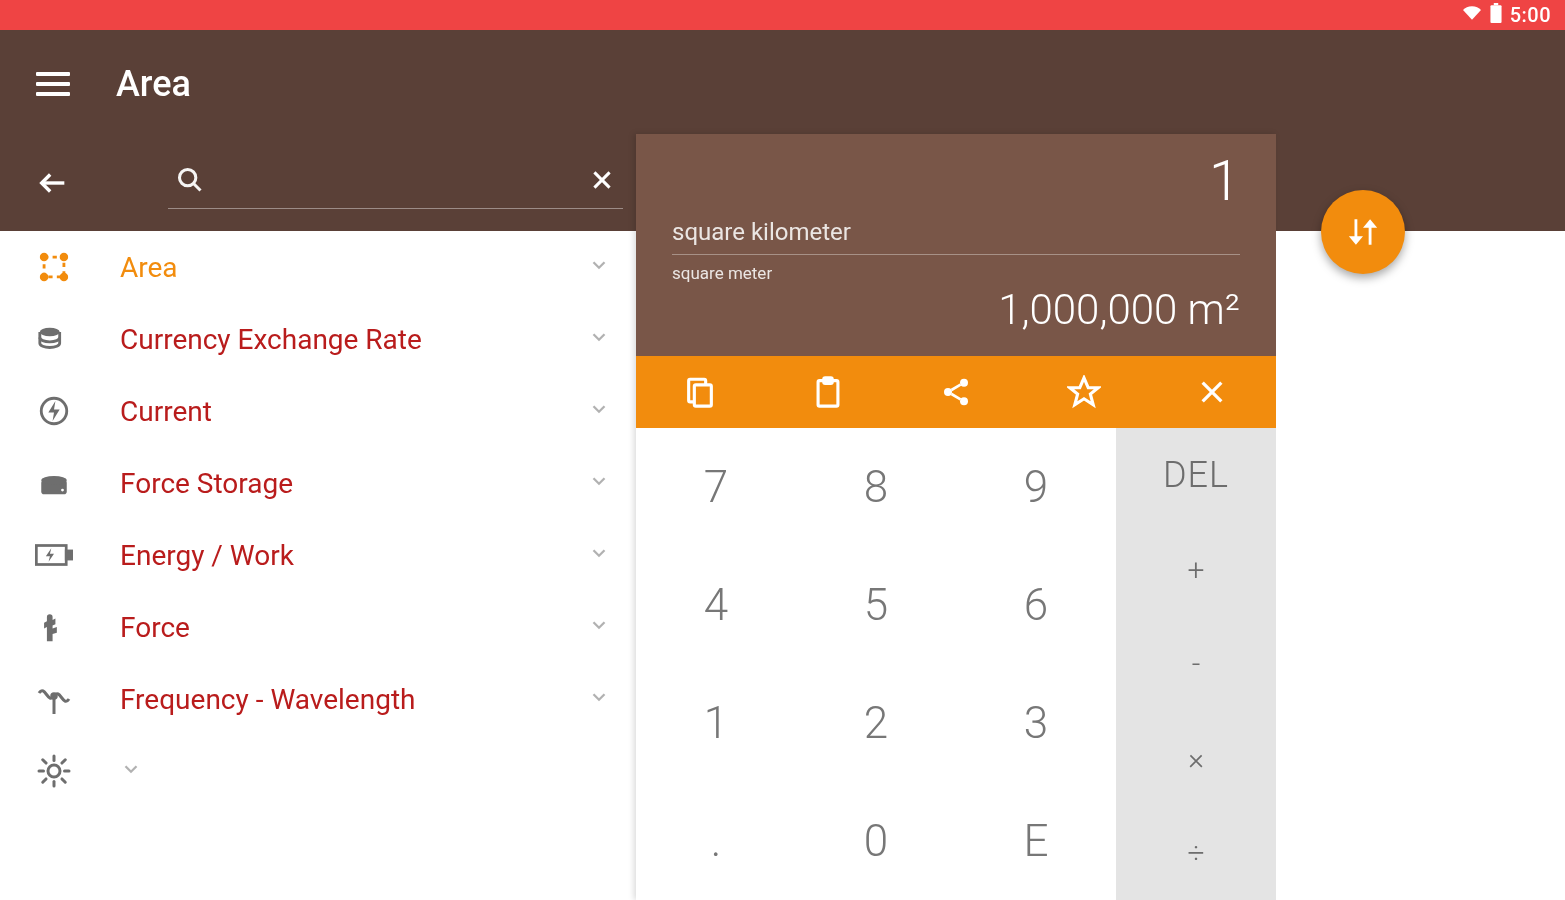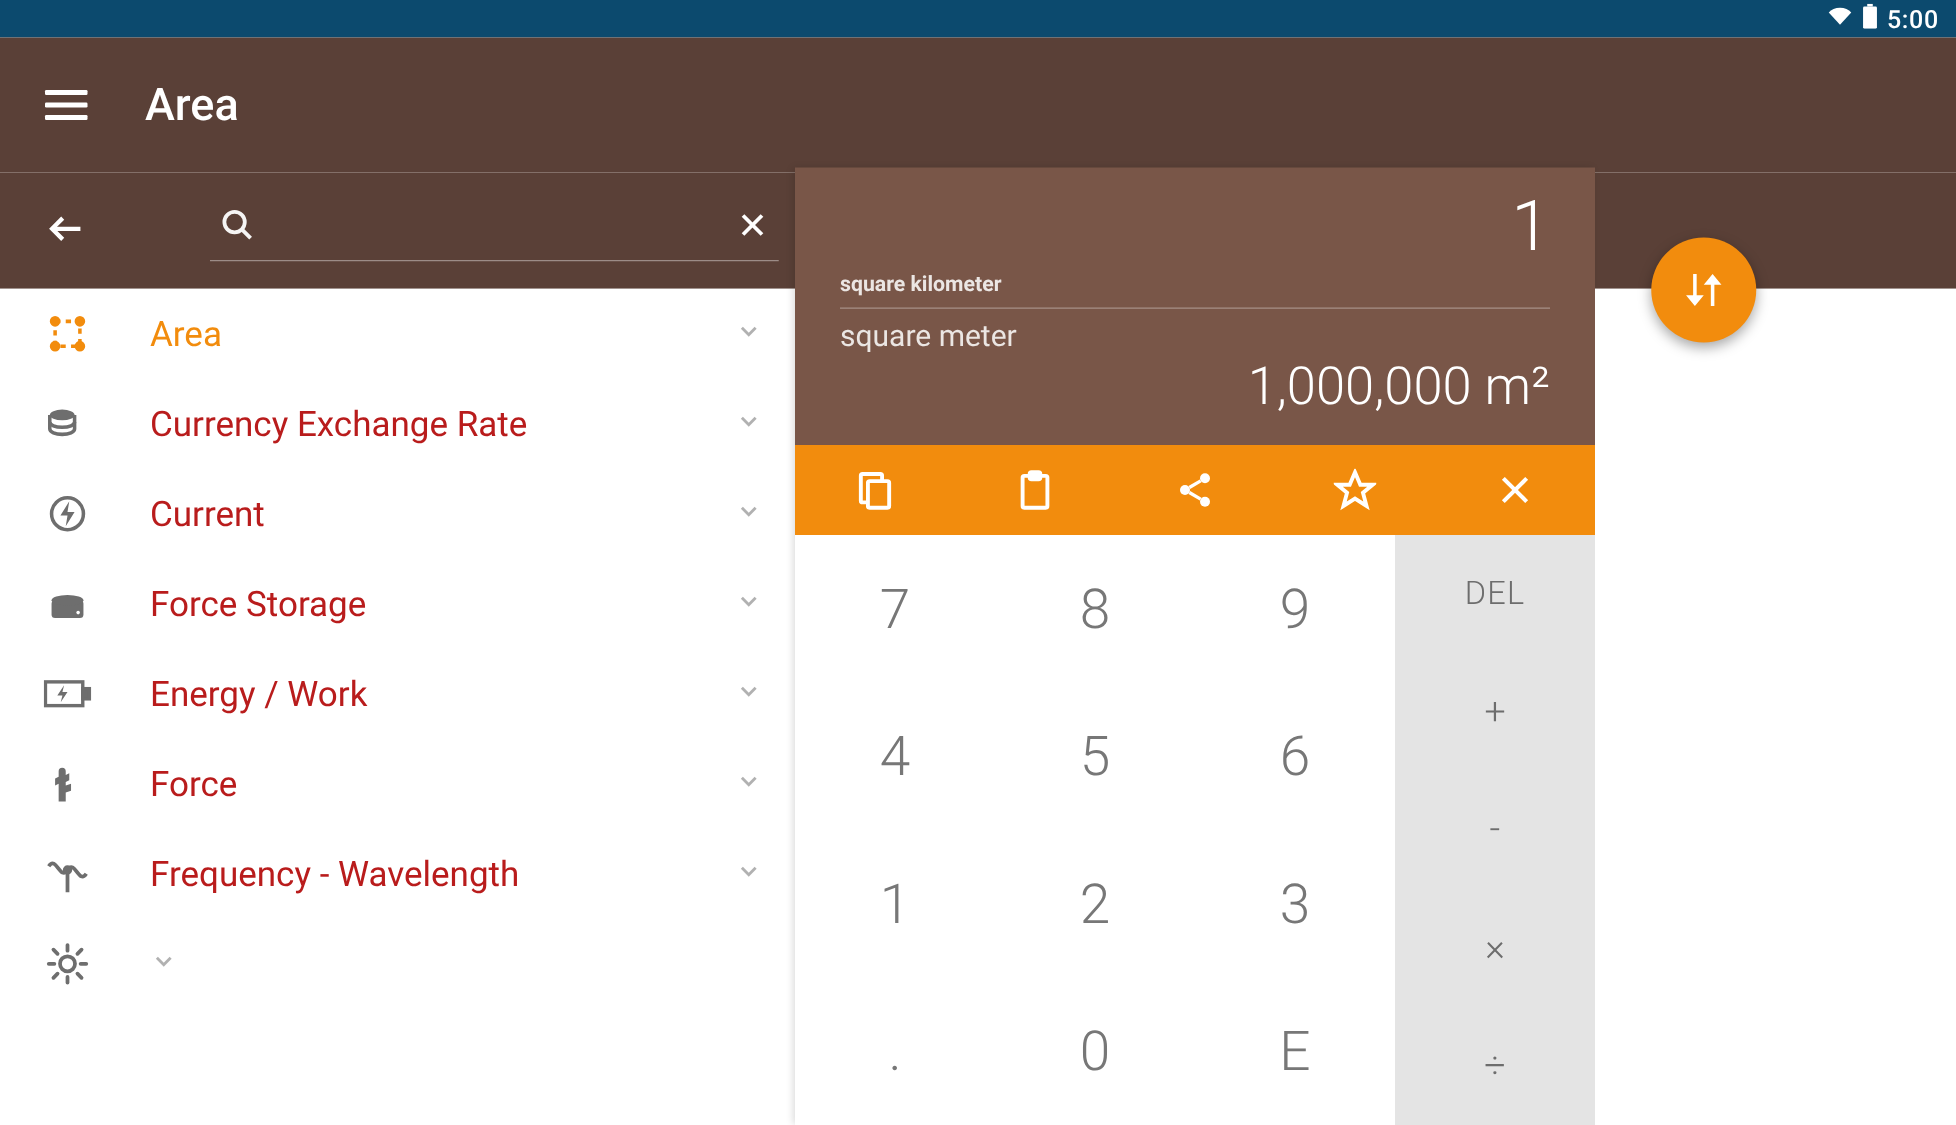--- a/index.html
+++ b/index.html
@@ -7,21 +7,21 @@
     width: 1565px;
     height: 900px;
     overflow: hidden;
     font-family: "Roboto", "Helvetica Neue", Arial, sans-serif;
     background: #ffffff;
   }
 
   
   .status-bar {
     height: 30px;
-    background: #0c4a6e;
+    background: #ef4444;
     color: #ffffff;
     display: flex;
     justify-content: flex-end;
     align-items: center;
     padding-right: 14px;
     font-size: 20px;
     font-weight: 500;
     gap: 8px;
   }
   .status-bar .time { letter-spacing: 0.5px; }
@@ -137,29 +137,28 @@
     display: flex;
     flex-direction: column;
   }
   .input-value {
     text-align: right;
     font-size: 56px;
     font-weight: 300;
     margin-bottom: 4px;
   }
   .unit-from {
-    font-size: 17px;
+    font-size: 24px;
     color: rgba(255,255,255,0.85);
     padding-bottom: 8px;
     border-bottom: 1px solid rgba(255,255,255,0.35);
     cursor: pointer;
-    font-weight: bold;
   }
   .unit-to {
-    font-size: 24px;
+    font-size: 17px;
     color: rgba(255,255,255,0.85);
     padding-top: 8px;
     cursor: pointer;
   }
   .output-value {
     text-align: right;
     font-size: 42px;
     font-weight: 300;
     margin-top: 2px;
   }
@@ -200,21 +199,21 @@
     display: flex;
     align-items: center;
     justify-content: center;
     font-size: 44px;
     color: #777777;
     font-weight: 300;
     cursor: pointer;
     user-select: none;
   }
   .keypad-ops .key { font-size: 30px; color: #6d6d6d; }
-  .keypad-ops .key.del { font-size: 26px; letter-spacing: 1px; }
+  .keypad-ops .key.del { font-size: 36px; letter-spacing: 1px; }
 
   
   .fab {
     position: absolute;
     top: 190px;
     right: 160px;
     width: 84px;
     height: 84px;
     border-radius: 50%;
     background: #f28c0d;

